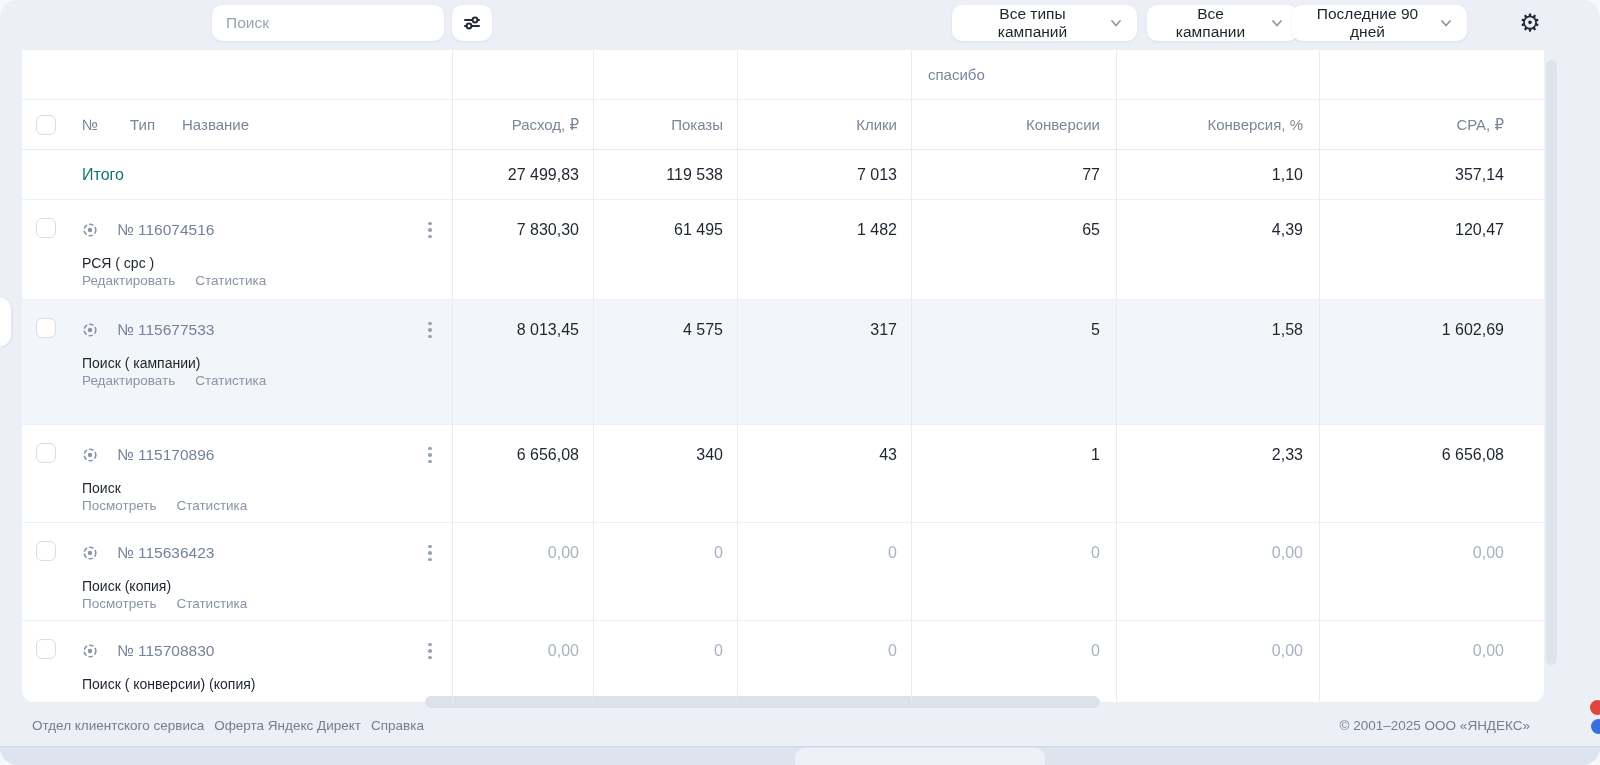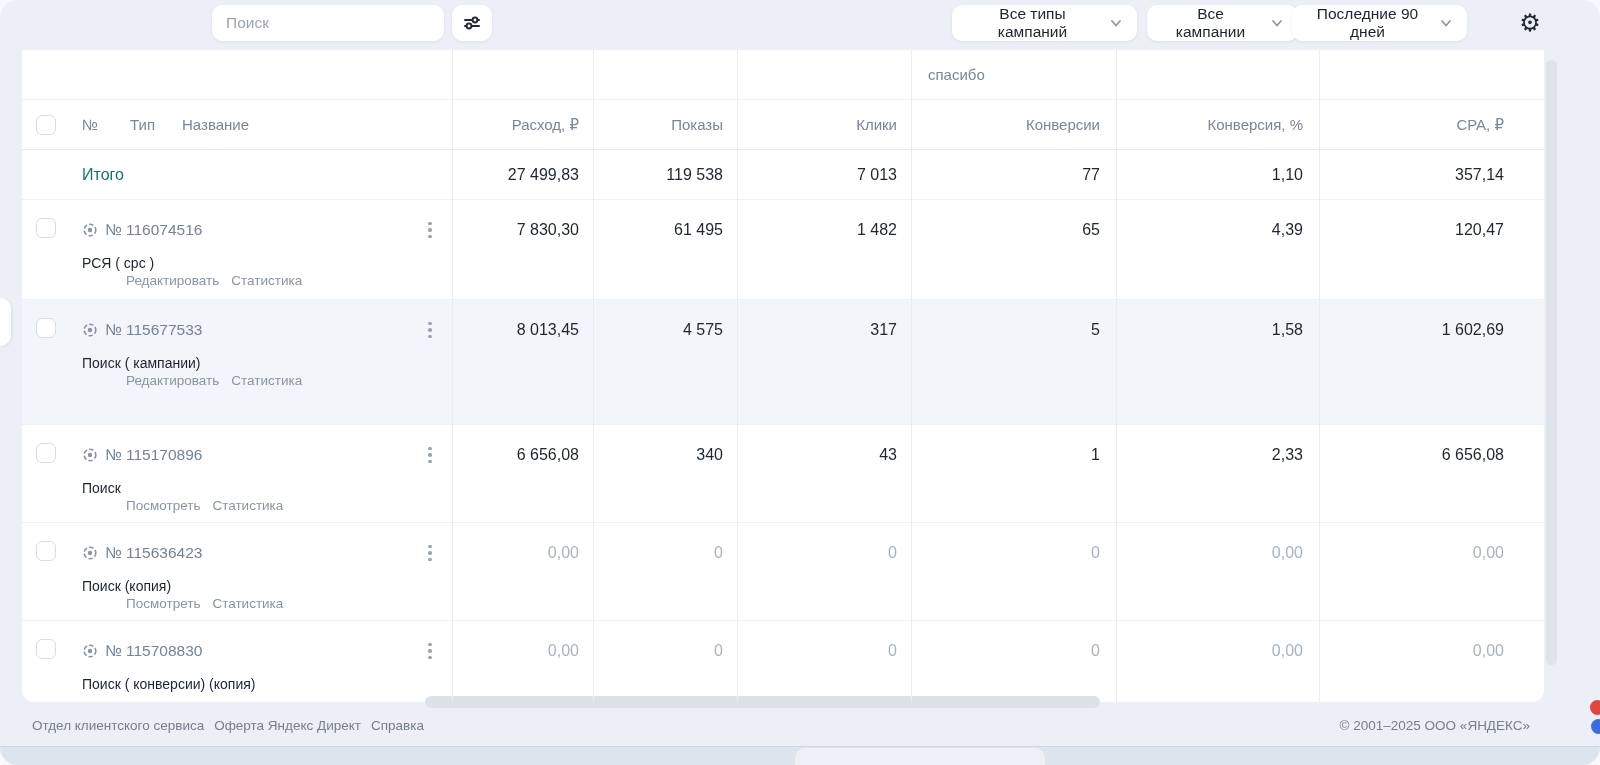--- a/index.html
+++ b/index.html
@@ -60,26 +60,26 @@
   .zero .cellnum { color:#a9b2c0; }
 
   .totals-label { position:absolute; left:60px; top:0; line-height:50px;
                   font-size:16px; color:#0f766e; }
 
   .cb { position:absolute; left:14px; width:20px; height:20px; background:#fff;
         border:1.5px solid #d7dde6; border-radius:6px; cursor:pointer; }
   .row-header .cb { top:15px; } .row-camp .cb { top:18px; }
 
   .camp-line1 { position:absolute; left:60px; top:18px; height:24px;
-                display:flex; align-items:center; gap:7px;text-align:center; }
+                display:flex; align-items:center; gap:19px;text-align:center; }
   .camp-number { font-size:15.5px; color:#75829a; white-space:nowrap; }
   .camp-name { position:absolute; left:60px; top:50px; line-height:26px;
                font-size:14px; color:#1d2430; white-space:nowrap; cursor:pointer; }
   .camp-links { position:absolute; left:60px; top:72px; line-height:18px;
-                font-size:13.5px; color:#8a94a4; display:flex; gap:12px;margin-left:44px; }
+                font-size:13.5px; color:#8a94a4; display:flex; gap:20px; }
   .camp-links span { cursor:pointer; }
   .kebab { position:absolute; left:398px; top:16px; width:20px; height:28px;
            display:flex; flex-direction:column; align-items:center; justify-content:center;
            gap:3px; cursor:pointer; }
   .kebab i { width:3.5px; height:3.5px; border-radius:50%; background:#9aa3b2; display:block; }
 
   
   .vscroll { position:absolute; left:1546px; top:60px; width:11px; height:605px;
              background:#dfe4ec; border-radius:6px; cursor:pointer; }
   .hscroll { position:absolute; left:425px; top:696px; width:675px; height:12px;

